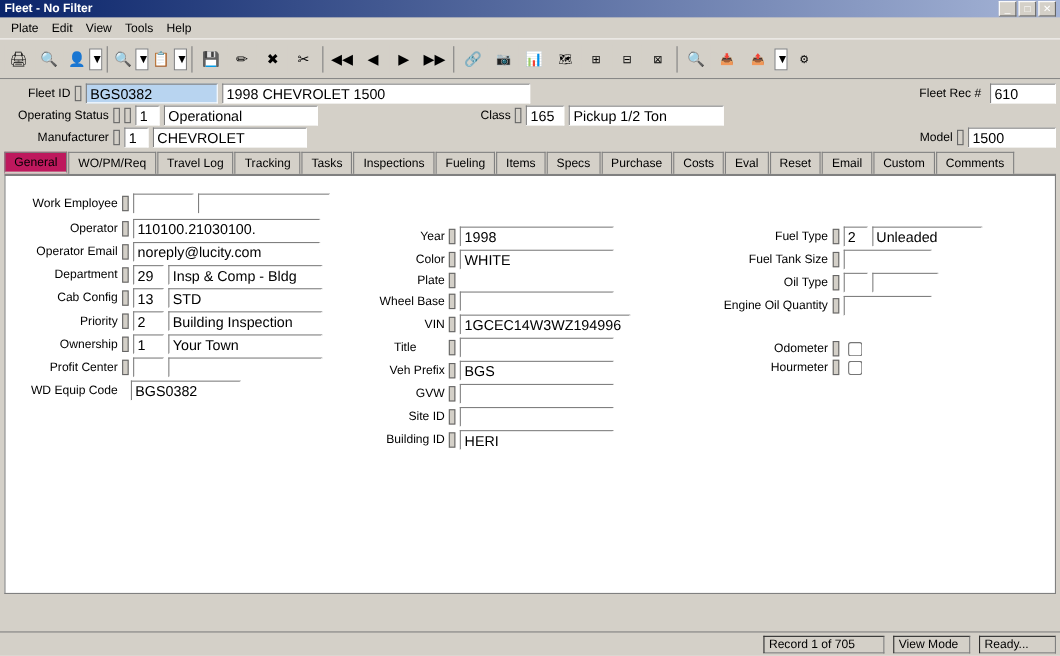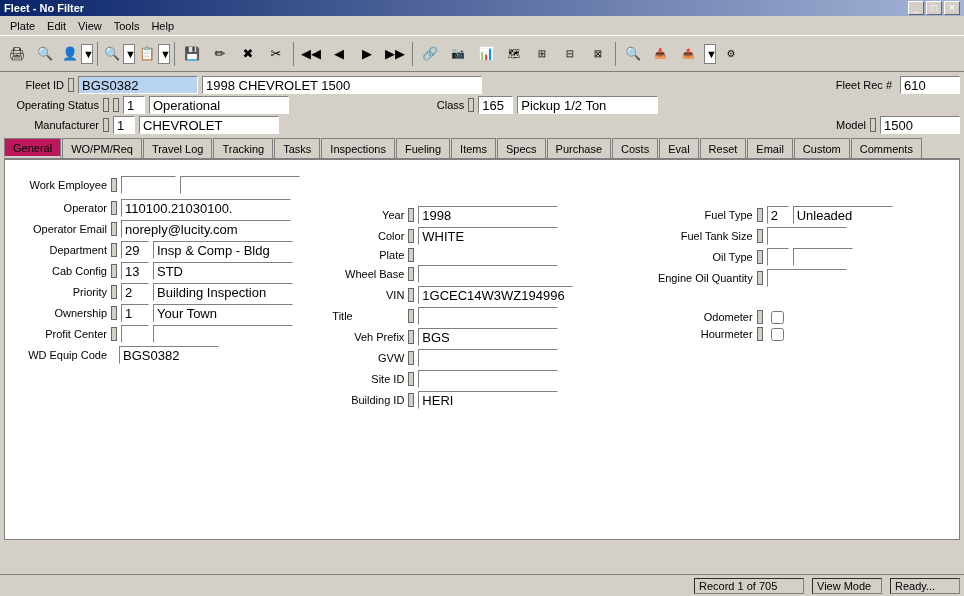--- a/index.html
+++ b/index.html
@@ -383,21 +383,21 @@
           <input type="text" class="field-input" style="width: 140px;" readonly="">
         </div>
 
         <div class="form-row" style="margin-bottom:3px">
           <span class="field-label" style="width:72px;text-align:right">VIN</span>
           <span class="small-indicator"></span>
           <input type="text" class="field-input" style="width: 155px;" readonly="" value="1GCEC14W3WZ194996">
         </div>
 
         <div class="form-row" style="margin-bottom:3px">
-          <span class="field-label" style="width:72px;text-align:left">Title</span>
+          <span class="field-label" style="width:72px;text-align:center">Title</span>
           <span class="small-indicator"></span>
           <input type="text" class="field-input" style="width: 140px;" readonly="">
         </div>
 
         <div class="form-row" style="margin-bottom:3px">
           <span class="field-label" style="width:72px;text-align:right">Veh Prefix</span>
           <span class="small-indicator"></span>
           <input type="text" class="field-input" style="width: 140px;" readonly="" value="BGS">
         </div>
 

